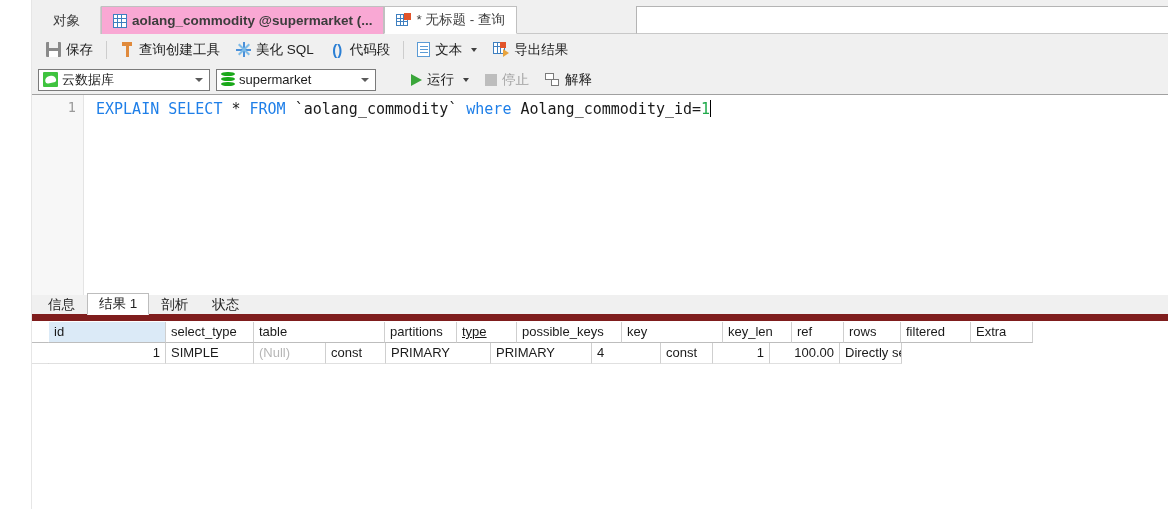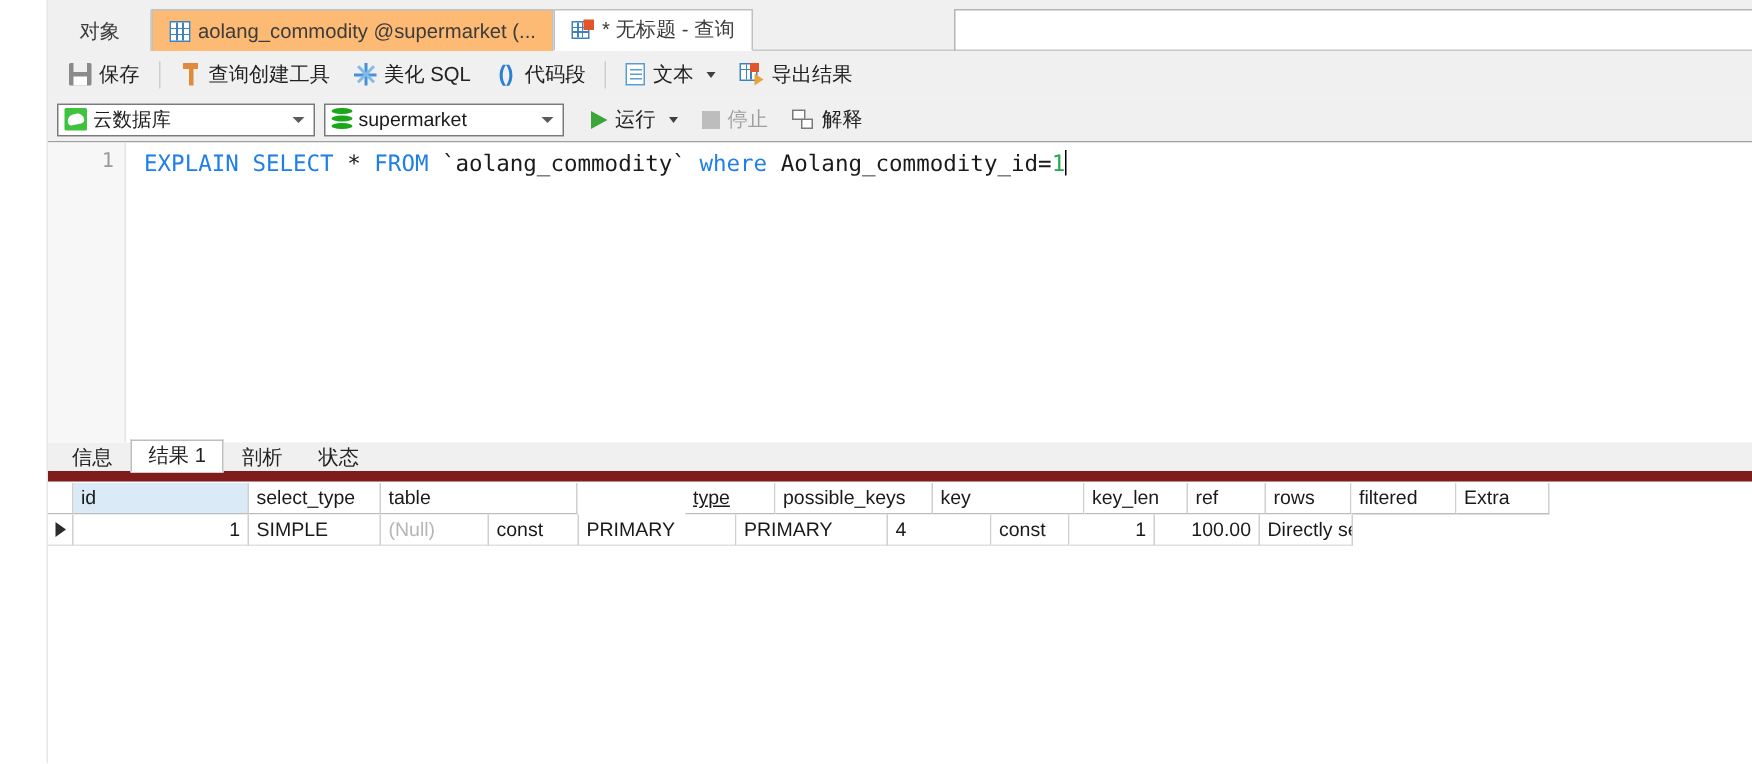--- a/index.html
+++ b/index.html
@@ -57,22 +57,23 @@
   .tab.obj {
     padding: 0 20px;
     border-right: 1px solid #cfcfcf;
   }
   .tab.active {
     background: #ffffff;
     border-color: #c0c0c0;
     border-bottom: 1px solid #ffffff;
   }
   .tab.inactive-sel {
-    background: #fdba74;
+    background: #f9a8d4;
     border-color: #c0c0c0;
+    font-weight: bold;
   }
   .tab-label { line-height: 1; }
 
   
   .ico { display: inline-block; flex: 0 0 auto; }
   .ico-grid {
     width: 14px; height: 14px;
     border: 1.5px solid #3f80c0;
     background:
       linear-gradient(to right, transparent 3.5px, #3f80c0 3.5px, #3f80c0 4.5px, transparent 4.5px,
@@ -261,21 +262,21 @@
     display: flex; align-items: center; justify-content: center;
     flex: 0 0 auto;
   }
   .chev {
     width: 0; height: 0;
     border-left: 4px solid transparent;
     border-right: 4px solid transparent;
     border-top: 4.5px solid #5a5a5a;
   }
   .combo-conn { width: 172px; margin-right: 6px; }
-  .combo-db   { width: 160px; margin-right: 10px; }
+  .combo-db   { width: 160px; margin-right: 27px; }
 
   .ico-cloud {
     width: 15px; height: 15px;
     background: #3fc33f;
     position: relative;
     flex: 0 0 auto;
     border-radius: 1px;
     overflow: hidden;
   }
   .ico-cloud::after {
@@ -405,20 +406,21 @@
   
   .grid {
     position: absolute;
     left: 0; top: 27px;
     width: 1136px;
     background: #ffffff;
   }
   .grid-row {
     display: flex;
     height: 21px;
+    align-items: flex-end;
   }
   .rowmark {
     width: 17px;
     flex: 0 0 17px;
     background: #ffffff;
     border-right: 1px solid #cfcfcf;
     border-bottom: 1px solid #e0e0e0;
     position: relative;
   }
   .rowmark.head {

